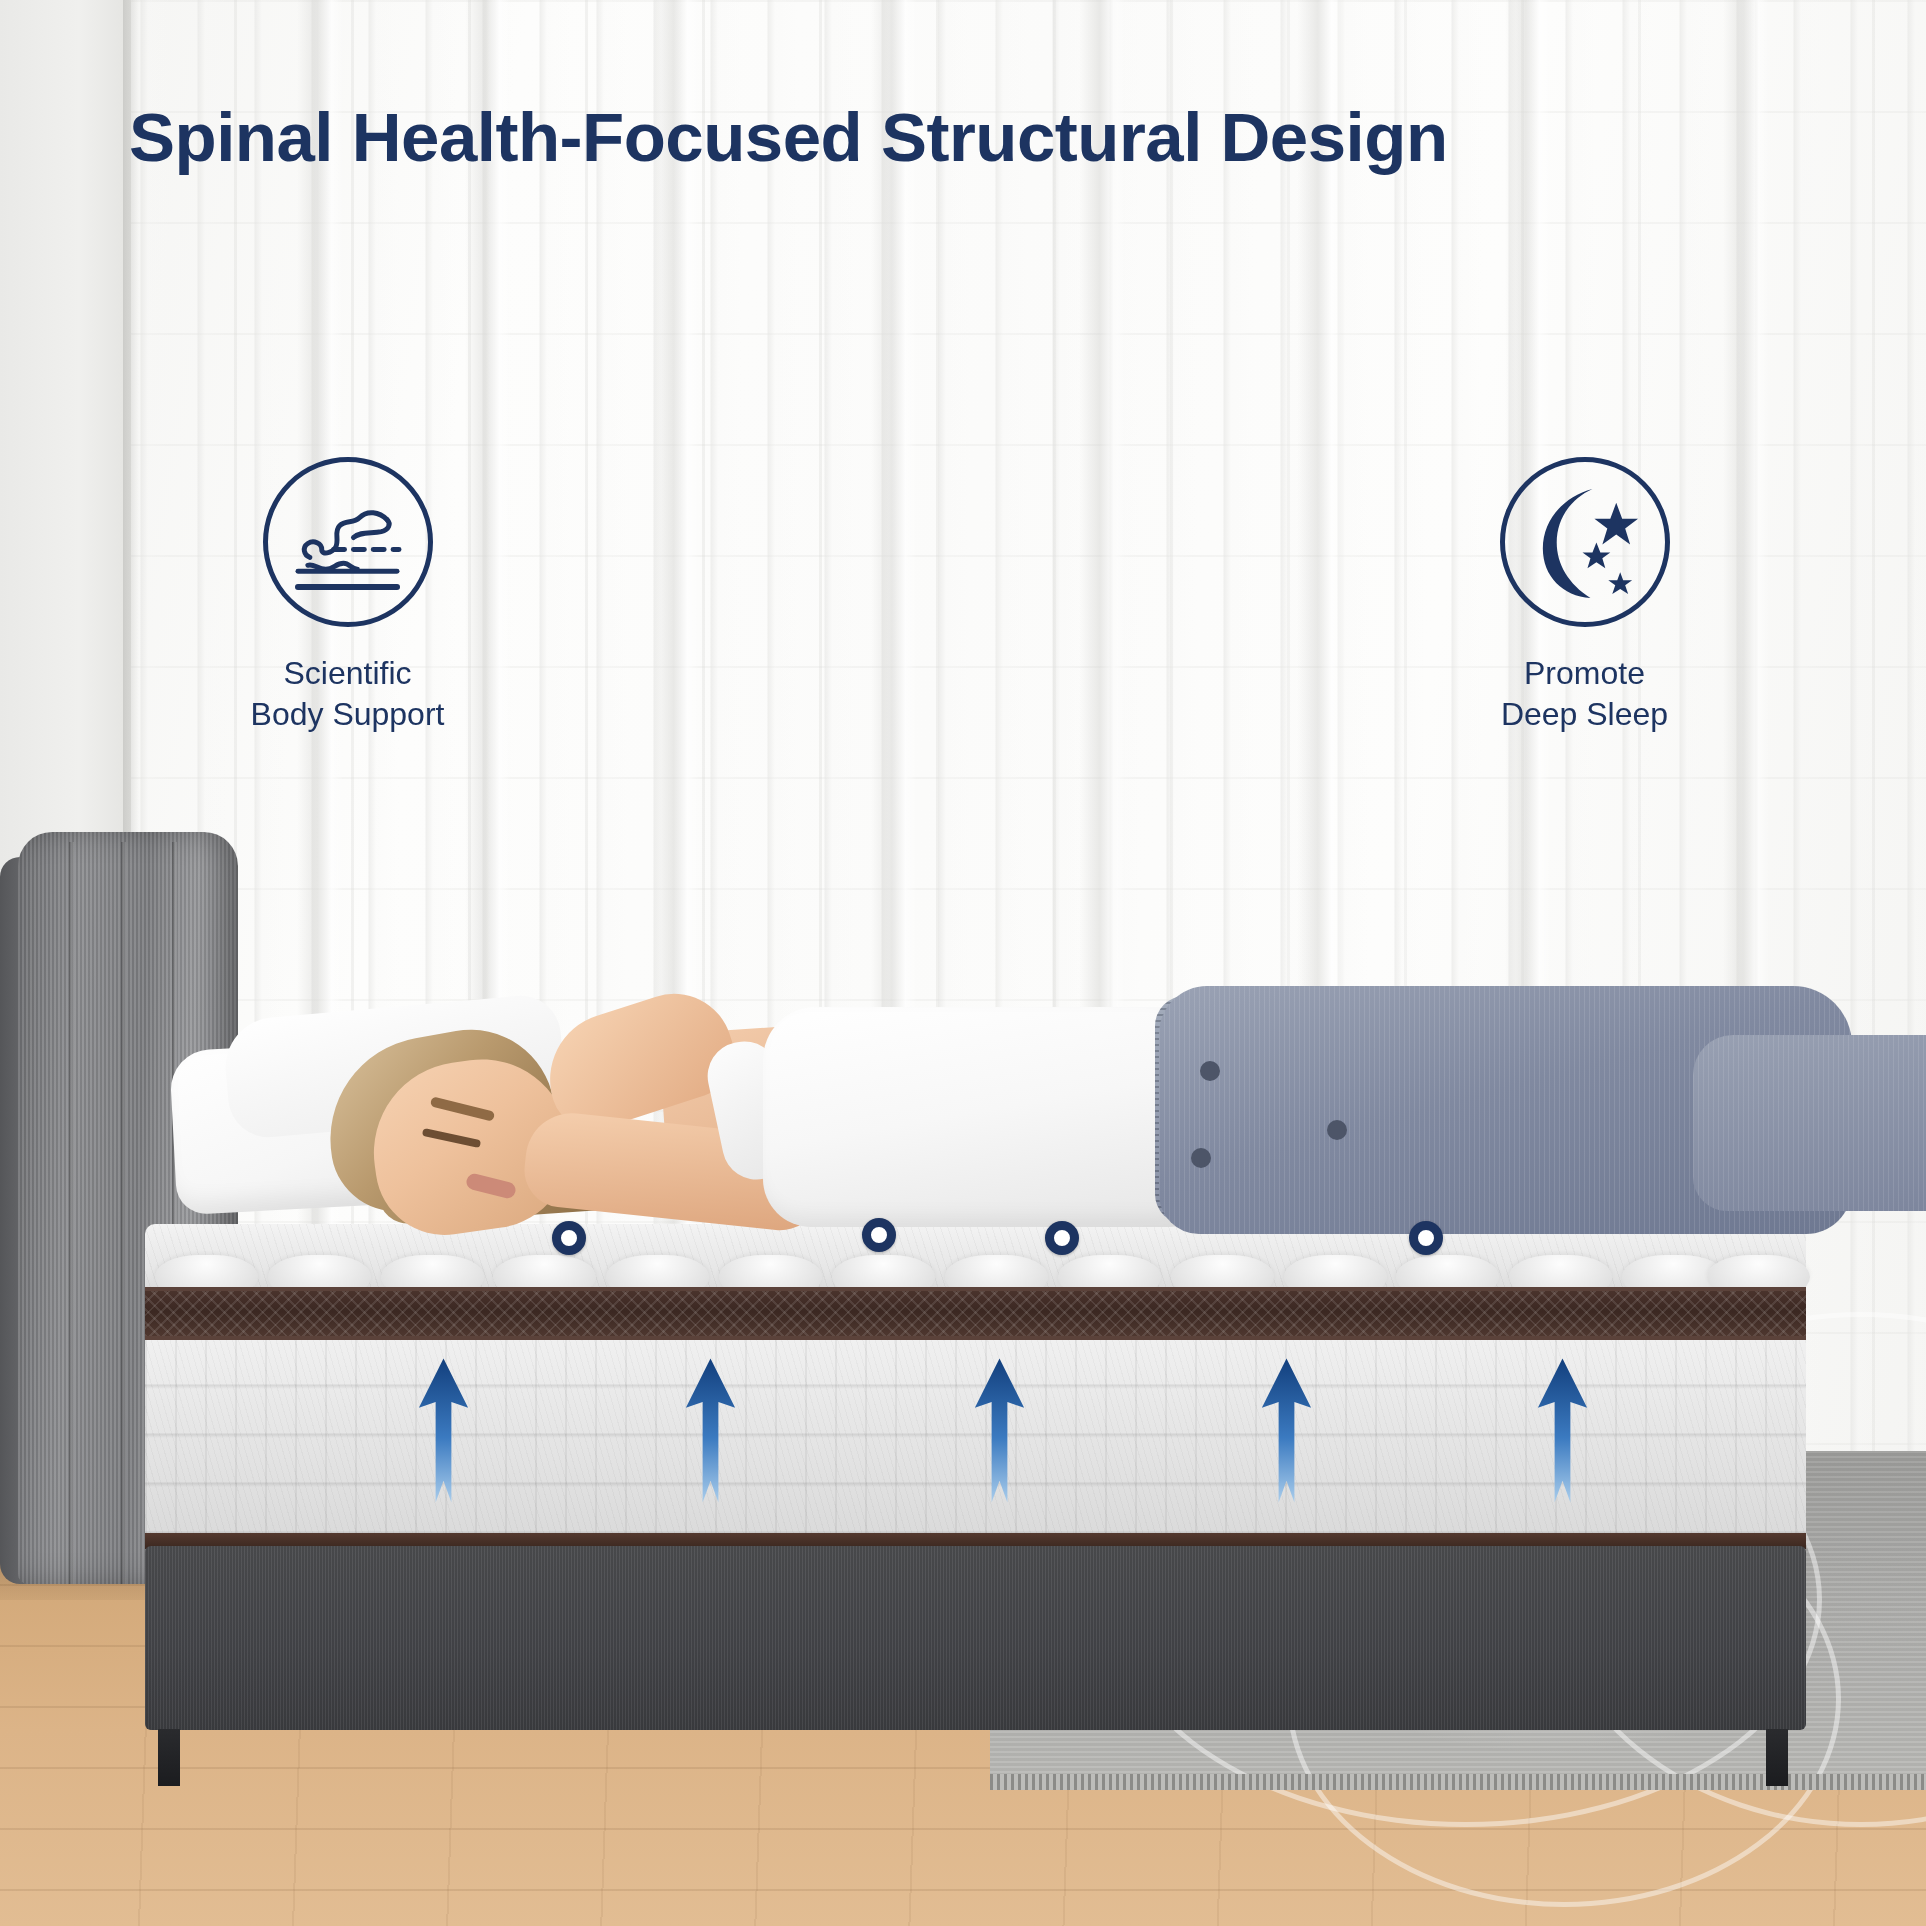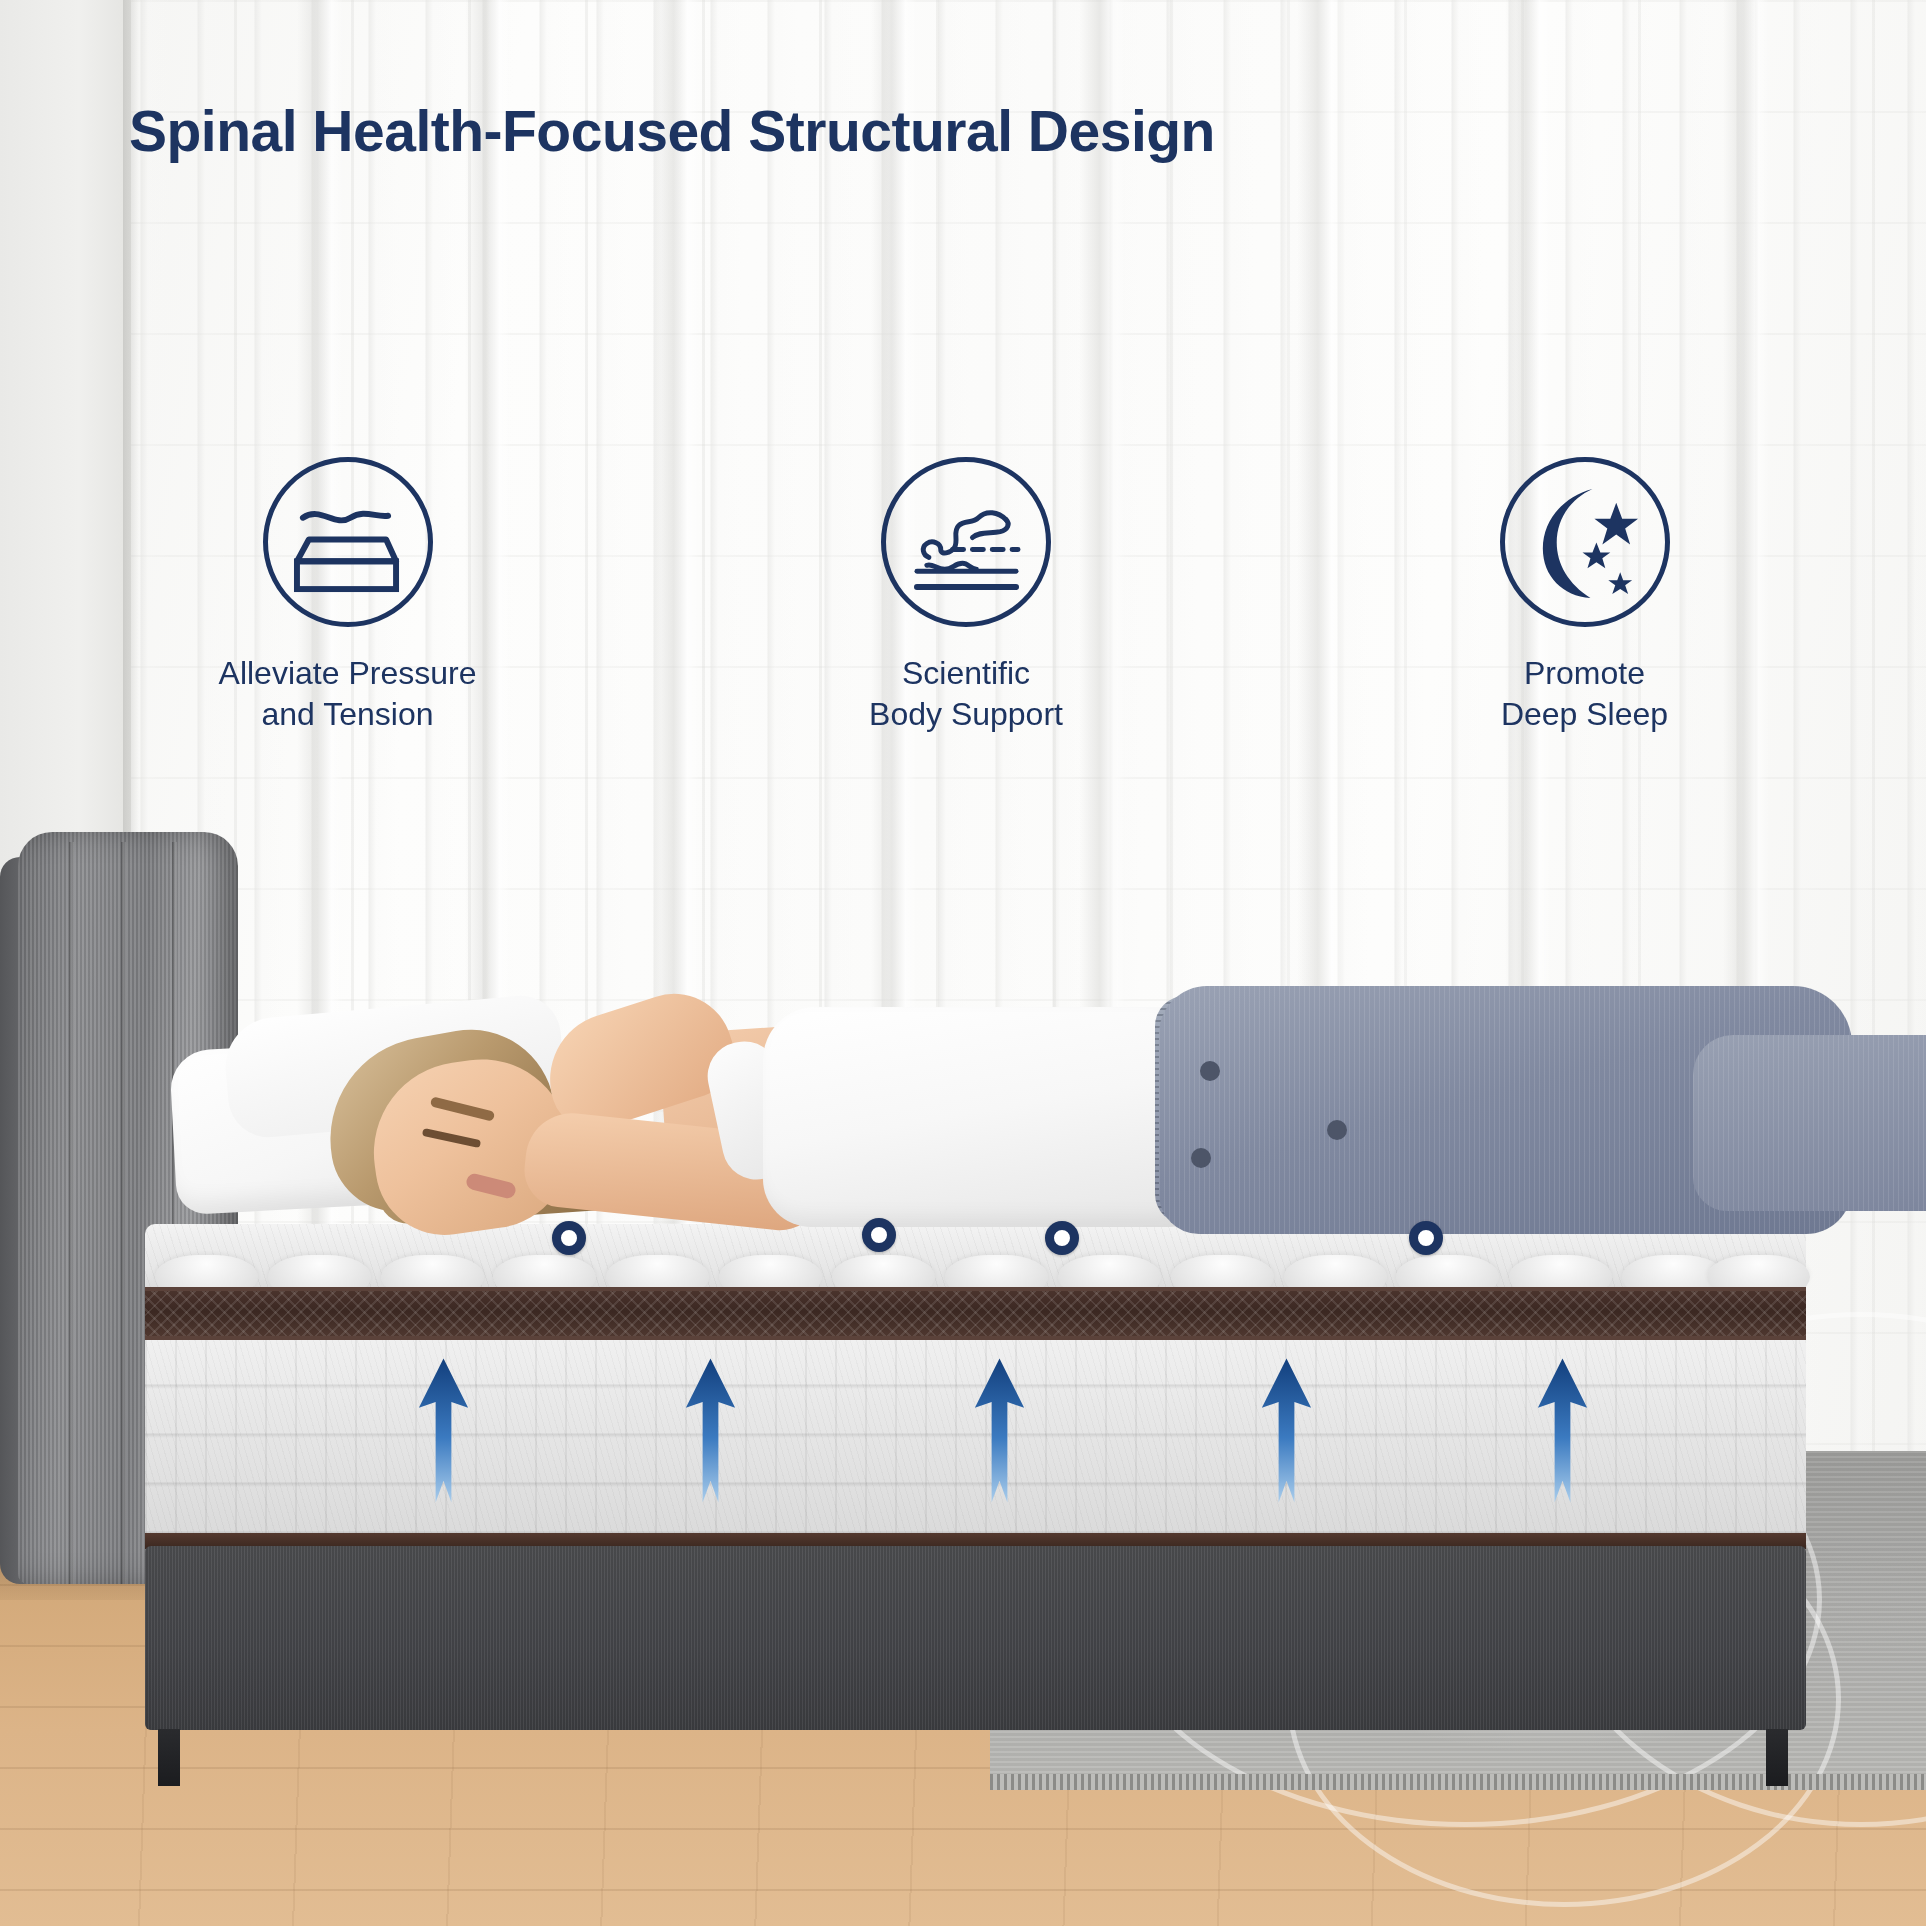--- a/index.html
+++ b/index.html
@@ -121,21 +121,21 @@
     left: 990px; bottom: 137px;
     width: 937px; height: 16px;
     background: repeating-linear-gradient(90deg,#8b8b88 0px,#8b8b88 3px, #bdbdba 3px, #bdbdba 7px);
   }
 
   
   .headline {
     position: absolute;
     left: 129px; top: 103px;
     width: 1683px;
-    font-size: 57px;
+    font-size: 69px;
     font-weight: 700;
     letter-spacing: -0.5px;
     color: #1d3461;
     line-height: 1.0;
   }
   .subheadline {
     position: absolute;
     left: 131px; top: 220px;
     width: 1604px;
     font-size: 43px;
@@ -505,31 +505,20 @@
     <div class="rug-arc" style="left:297px; top:40px; width:554px; height:416px;"></div>
     <div class="rug-arc" style="left:554px; top:-139px; width:634px; height:515px;"></div>
   </div>
   <div class="rug-fringe"></div>
 
   <div class="headline">Spinal Health-Focused Structural Design</div>
 
 
   <div class="features">
 
-    <div class="feature">
-      <div class="feature-circle">
-        <svg width="117" height="109" viewBox="0 0 118 110">
-          <path d="M14 30 C32 18, 46 40, 62 30 C76 21, 88 30, 100 28" fill="none" stroke="#1d3461" stroke-width="6" stroke-linecap="round"></path>
-          <path d="M20 52 L98 52 L108 74 L8 74 Z" fill="none" stroke="#1d3461" stroke-width="6" stroke-linejoin="round"></path>
-          <rect x="8" y="74" width="100" height="28" fill="none" stroke="#1d3461" stroke-width="6"></rect>
-        </svg>
-      </div>
-      <div class="feature-label">Alleviate Pressure
-and Tension</div>
-    </div>
 
     <div class="feature">
       <div class="feature-circle">
         <svg width="119" height="109" viewBox="0 0 120 110">
 
           <path d="M22 70 C16 68, 14 60, 20 56 C26 52, 34 56, 34 62
                    C34 68, 44 66, 48 60 C52 52, 46 44, 52 38
                    C58 32, 66 36, 72 30 C80 22, 92 24, 100 32" fill="none" stroke="#1d3461" stroke-width="5" stroke-linecap="round" stroke-linejoin="round"></path>
           <path d="M100 32 C104 36, 102 42, 94 44 C84 46, 72 44, 66 50" fill="none" stroke="#1d3461" stroke-width="5" stroke-linecap="round" stroke-linejoin="round"></path>
           <path d="M20 78 C26 76, 30 82, 38 82 C46 82, 48 76, 56 76

